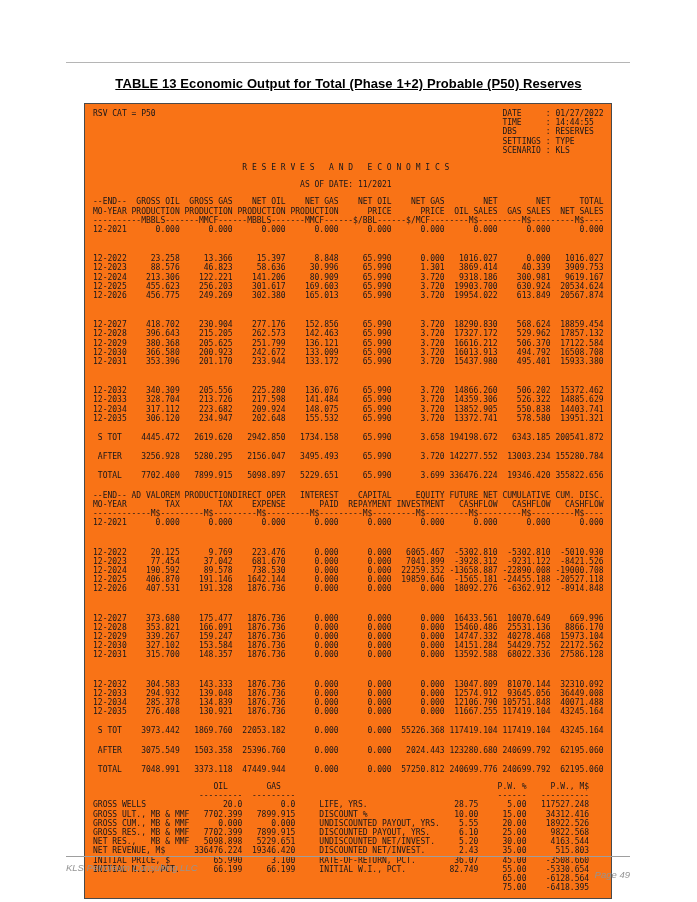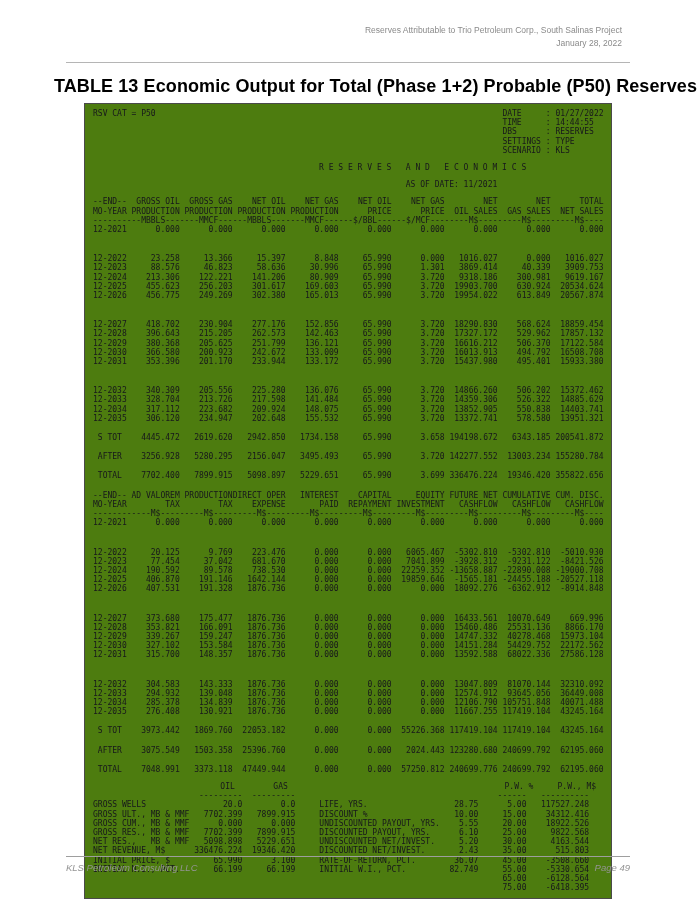--- a/index.html
+++ b/index.html
@@ -3,45 +3,41 @@
 <meta charset="utf-8">
 <style>
   html,body{margin:0;padding:0;background:#e9e9e9;}
   .page{position:relative;width:697px;height:902px;background:#ffffff;margin:0 auto;overflow:hidden;
         font-family:"Liberation Sans",sans-serif;}
   .doc-header{position:absolute;top:24px;right:75px;text-align:right;color:#8a8a8a;
               font-size:8.5px;line-height:13px;}
   .rule{position:absolute;left:66px;width:564px;height:0;border-top:1px solid #b5b5b5;}
   .rule-top{top:62px;}
   .rule-bottom{top:856px;border-top-color:#9e9e9e;}
-  .page-title{position:absolute;top:76px;left:0;width:100%;text-align:right;color:#000;
-              font-size:18px;font-weight:bold;letter-spacing:0.1px;}
+  .page-title{position:absolute;top:76px;left:0;width:100%;text-align:center;color:#000;
+              font-size:13px;font-weight:bold;letter-spacing:0.1px;text-decoration:underline;}
   .report{position:absolute;top:103px;left:84px;width:528px;box-sizing:border-box;
-          border:1px solid #4a4a4a;padding:5px 8px 6px 8px;background:#4d7c0f;
+          border:1px solid #4a4a4a;padding:5px 8px 6px 8px;background:#f97316;
           font-family:"DejaVu Sans Mono",monospace;font-size:8px;line-height:9.2px;
           color:#17171c;white-space:pre;}
   .ln{white-space:pre;}
   .g4{margin-top:20px;}
   .g5{}
-  .g8{margin-top:8px;text-align:center;}
+  .g8{margin-top:8px;}
   .g9{margin-top:10px;}
   .doc-footer{position:absolute;top:862px;left:66px;width:564px;color:#949494;
               font-size:9.5px;font-style:italic;}
   .doc-footer .fl{float:left;}
-  .doc-footer .fr{float:right;}
+  .doc-footer .fr{float:right;margin-top:7px;}
 </style>
 </head>
 <body>
 
 <div class="page">
 
-  <div class="doc-header">
-    <div>Reserves Attributable to Trio Petroleum Corp., South Salinas Project</div>
-    <div>January 28, 2022</div>
-  </div>
 
   <div class="rule rule-top"></div>
 
   <div class="page-title">TABLE 13 Economic Output for Total (Phase 1+2) Probable (P50) Reserves</div>
 
   <div class="report" id="report"><div class="ln">RSV CAT = P50                                                                        DATE     : 01/27/2022</div><div class="ln">                                                                                     TIME     : 14:44:55</div><div class="ln">                                                                                     DBS      : RESERVES</div><div class="ln">                                                                                     SETTINGS : TYPE</div><div class="ln">                                                                                     SCENARIO : KLS</div><div class="ln g8">                               R E S E R V E S   A N D   E C O N O M I C S</div><div class="ln g8">                                           AS OF DATE: 11/2021</div><div class="ln g8">--END--  GROSS OIL  GROSS GAS    NET OIL    NET GAS    NET OIL    NET GAS        NET        NET      TOTAL</div><div class="ln">MO-YEAR PRODUCTION PRODUCTION PRODUCTION PRODUCTION      PRICE      PRICE  OIL SALES  GAS SALES  NET SALES</div><div class="ln">----------MBBLS-------MMCF------MBBLS-------MMCF------$/BBL------$/MCF--------M$---------M$---------M$----</div><div class="ln g5">12-2021      0.000      0.000      0.000      0.000      0.000      0.000      0.000      0.000      0.000</div><div class="ln g4">12-2022     23.258     13.366     15.397      8.848     65.990      0.000   1016.027      0.000   1016.027</div><div class="ln">12-2023     88.576     46.823     58.636     30.996     65.990      1.301   3869.414     40.339   3909.753</div><div class="ln">12-2024    213.306    122.221    141.206     80.909     65.990      3.720   9318.186    300.981   9619.167</div><div class="ln">12-2025    455.623    256.203    301.617    169.603     65.990      3.720  19903.700    630.924  20534.624</div><div class="ln">12-2026    456.775    249.269    302.380    165.013     65.990      3.720  19954.022    613.849  20567.874</div><div class="ln g4">12-2027    418.702    230.904    277.176    152.856     65.990      3.720  18290.830    568.624  18859.454</div><div class="ln">12-2028    396.643    215.205    262.573    142.463     65.990      3.720  17327.172    529.962  17857.132</div><div class="ln">12-2029    380.368    205.625    251.799    136.121     65.990      3.720  16616.212    506.370  17122.584</div><div class="ln">12-2030    366.580    200.923    242.672    133.009     65.990      3.720  16013.913    494.792  16508.708</div><div class="ln">12-2031    353.396    201.170    233.944    133.172     65.990      3.720  15437.980    495.401  15933.380</div><div class="ln g4">12-2032    340.309    205.556    225.280    136.076     65.990      3.720  14866.260    506.202  15372.462</div><div class="ln">12-2033    328.704    213.726    217.598    141.484     65.990      3.720  14359.306    526.322  14885.629</div><div class="ln">12-2034    317.112    223.682    209.924    148.075     65.990      3.720  13852.905    550.838  14403.741</div><div class="ln">12-2035    306.120    234.947    202.648    155.532     65.990      3.720  13372.741    578.580  13951.321</div><div class="ln g9"> S TOT    4445.472   2619.620   2942.850   1734.158     65.990      3.658 194198.672   6343.185 200541.872</div><div class="ln g9"> AFTER    3256.928   5280.295   2156.047   3495.493     65.990      3.720 142277.552  13003.234 155280.784</div><div class="ln g9"> TOTAL    7702.400   7899.915   5098.897   5229.651     65.990      3.699 336476.224  19346.420 355822.656</div><div class="ln g9">--END-- AD VALOREM PRODUCTIONDIRECT OPER   INTEREST    CAPITAL     EQUITY FUTURE NET CUMULATIVE CUM. DISC.</div><div class="ln">MO-YEAR        TAX        TAX    EXPENSE       PAID  REPAYMENT INVESTMENT   CASHFLOW   CASHFLOW   CASHFLOW</div><div class="ln">------------M$---------M$---------M$---------M$---------M$---------M$---------M$---------M$---------M$----</div><div class="ln g5">12-2021      0.000      0.000      0.000      0.000      0.000      0.000      0.000      0.000      0.000</div><div class="ln g4">12-2022     20.125      9.769    223.476      0.000      0.000   6065.467  -5302.810  -5302.810  -5010.930</div><div class="ln">12-2023     77.454     37.042    681.670      0.000      0.000   7041.899  -3928.312  -9231.122  -8421.526</div><div class="ln">12-2024    190.592     89.578    738.530      0.000      0.000  22259.352 -13658.887 -22890.008 -19000.708</div><div class="ln">12-2025    406.870    191.146   1642.144      0.000      0.000  19859.646  -1565.181 -24455.188 -20527.118</div><div class="ln">12-2026    407.531    191.328   1876.736      0.000      0.000      0.000  18092.276  -6362.912  -8914.848</div><div class="ln g4">12-2027    373.680    175.477   1876.736      0.000      0.000      0.000  16433.561  10070.649    669.996</div><div class="ln">12-2028    353.821    166.091   1876.736      0.000      0.000      0.000  15460.486  25531.136   8866.170</div><div class="ln">12-2029    339.267    159.247   1876.736      0.000      0.000      0.000  14747.332  40278.468  15973.104</div><div class="ln">12-2030    327.102    153.584   1876.736      0.000      0.000      0.000  14151.284  54429.752  22172.562</div><div class="ln">12-2031    315.700    148.357   1876.736      0.000      0.000      0.000  13592.588  68022.336  27586.128</div><div class="ln g4">12-2032    304.583    143.333   1876.736      0.000      0.000      0.000  13047.809  81070.144  32310.092</div><div class="ln">12-2033    294.932    139.048   1876.736      0.000      0.000      0.000  12574.912  93645.056  36449.008</div><div class="ln">12-2034    285.378    134.839   1876.736      0.000      0.000      0.000  12106.790 105751.848  40071.488</div><div class="ln">12-2035    276.408    130.921   1876.736      0.000      0.000      0.000  11667.255 117419.104  43245.164</div><div class="ln g9"> S TOT    3973.442   1869.760  22053.182      0.000      0.000  55226.368 117419.104 117419.104  43245.164</div><div class="ln g9"> AFTER    3075.549   1503.358  25396.760      0.000      0.000   2024.443 123280.680 240699.792  62195.060</div><div class="ln g9"> TOTAL    7048.991   3373.118  47449.944      0.000      0.000  57250.812 240699.776 240699.792  62195.060</div><div class="ln g8">                         OIL        GAS                                             P.W. %     P.W., M$</div><div class="ln">                      ---------  ---------                                          ------   ----------</div><div class="ln">GROSS WELLS                20.0        0.0     LIFE, YRS.                  28.75      5.00   117527.248</div><div class="ln">GROSS ULT., MB &amp; MMF   7702.399   7899.915     DISCOUNT %                  10.00     15.00    34312.416</div><div class="ln">GROSS CUM., MB &amp; MMF      0.000      0.000     UNDISCOUNTED PAYOUT, YRS.    5.55     20.00    18922.526</div><div class="ln">GROSS RES., MB &amp; MMF   7702.399   7899.915     DISCOUNTED PAYOUT, YRS.      6.10     25.00     9822.568</div><div class="ln">NET RES.,   MB &amp; MMF   5098.898   5229.651     UNDISCOUNTED NET/INVEST.     5.20     30.00     4163.544</div><div class="ln">NET REVENUE, M$      336476.224  19346.420     DISCOUNTED NET/INVEST.       2.43     35.00      515.803</div><div class="ln">INITIAL PRICE, $         65.990      3.100     RATE-OF-RETURN, PCT.        36.07     45.00    -3508.660</div><div class="ln">INITIAL N.I., PCT.       66.199     66.199     INITIAL W.I., PCT.         82.749     55.00    -5330.654</div><div class="ln">                                                                                     65.00    -6128.564</div><div class="ln">                                                                                     75.00    -6418.395</div></div>
 
   <div class="rule rule-bottom"></div>
 
   <div class="doc-footer">

